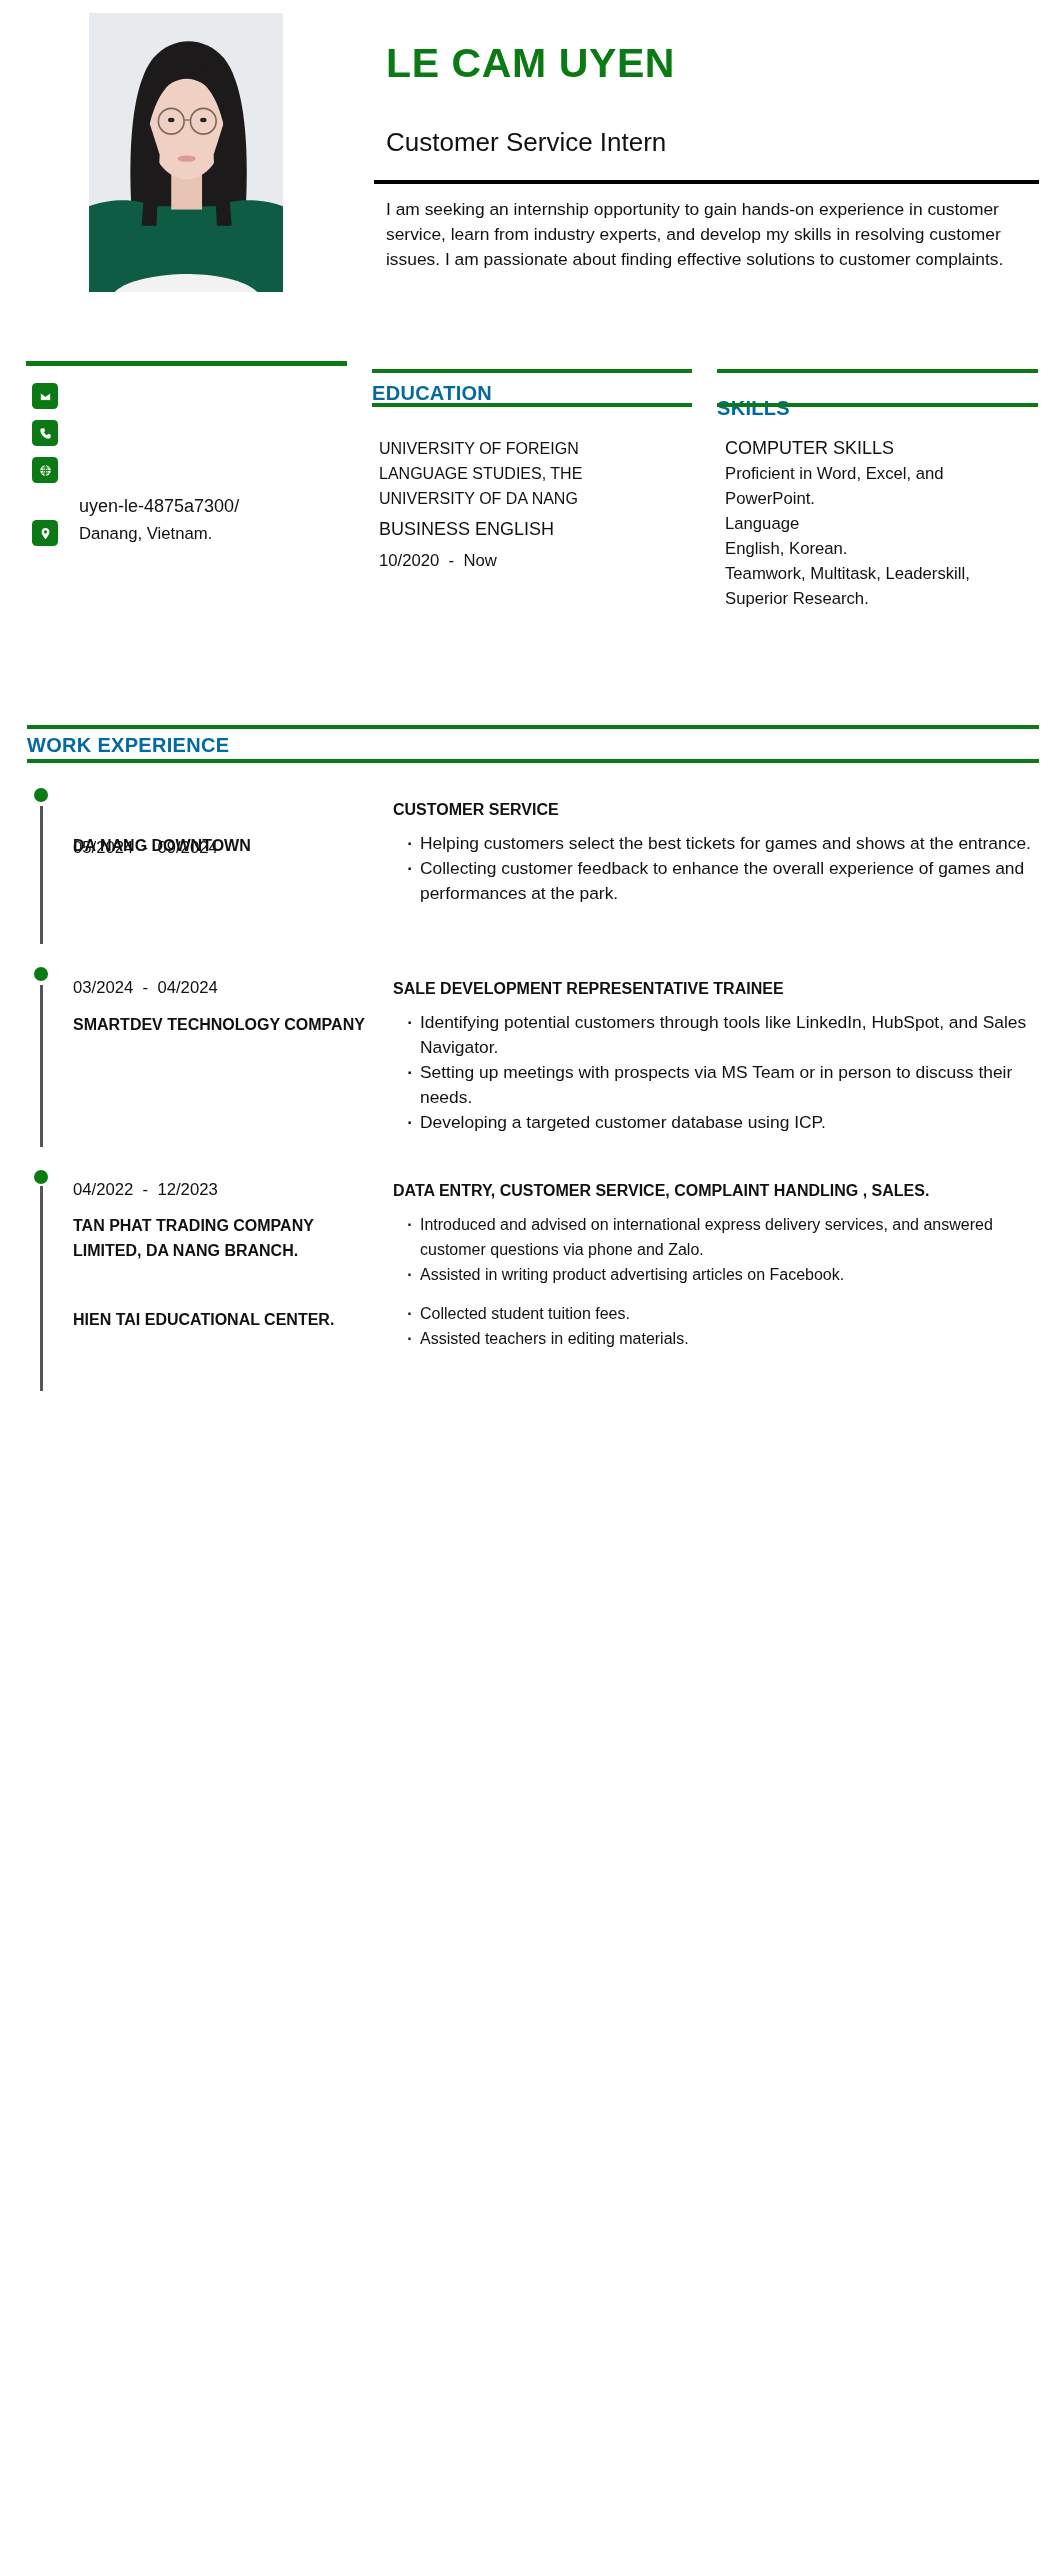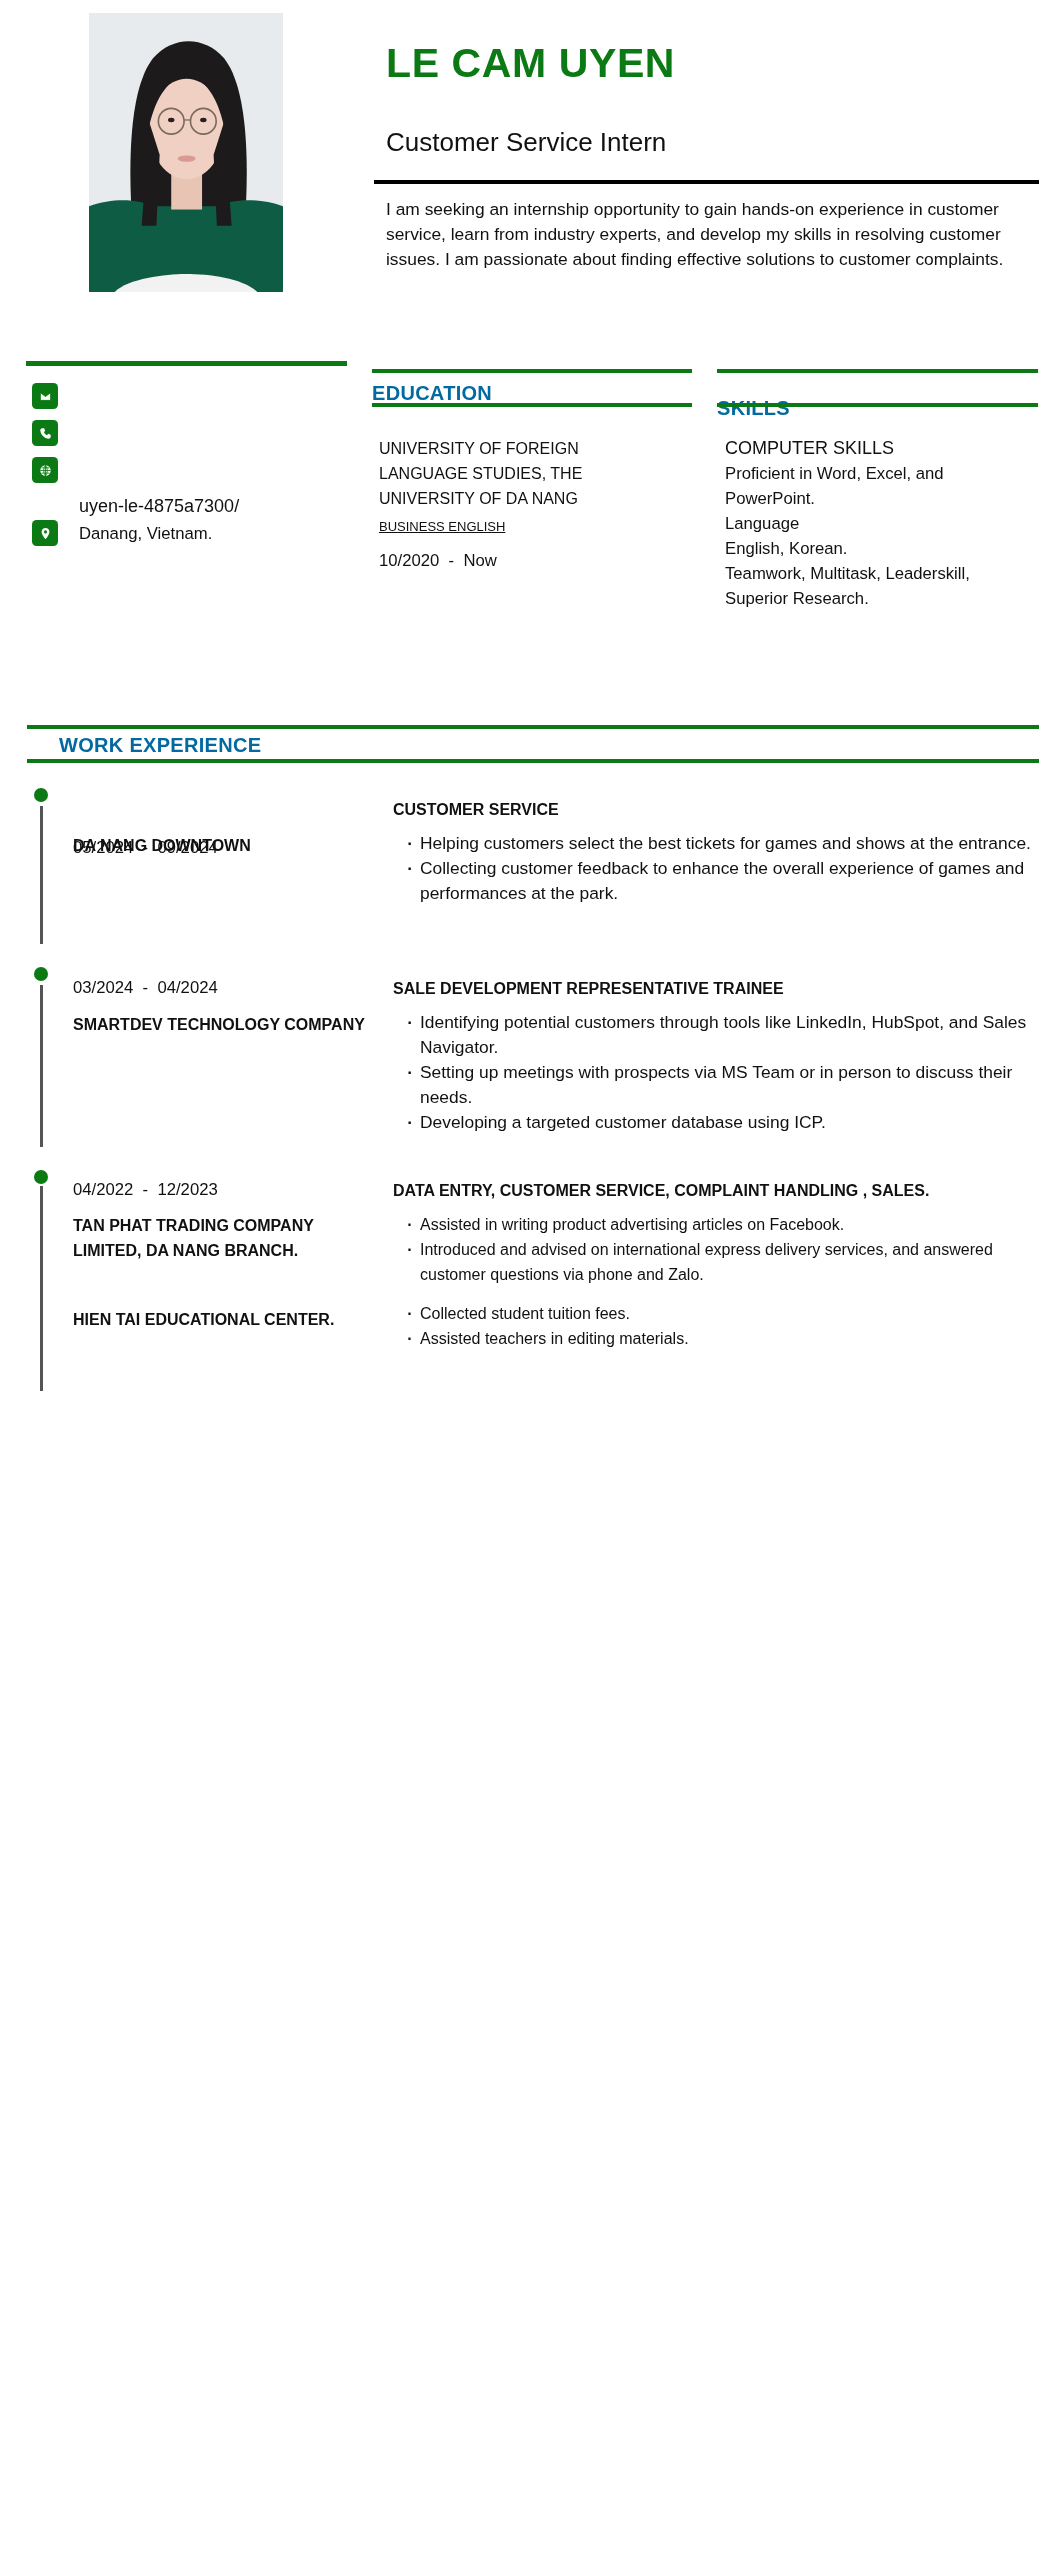--- a/index.html
+++ b/index.html
@@ -24,21 +24,21 @@
   .ci svg { width: 13px; height: 13px; fill: #fff; }
   .ct { left: 79px; font-size: 18px; color: #111; line-height: 1; white-space: nowrap; }
 
   
   .sec-top { height: 3.9px; background: #0b7a14; }
   .sec-bot { height: 3.9px; background: #0b7a14; }
   .sec-title { font-size: 20px; font-weight: 700; color: #0369a1; line-height: 1; letter-spacing: 0.3px; }
 
   
   .edu-school { left: 379px; top: 436px; width: 258px; font-size: 16px; font-weight: 400; line-height: 25px; color: #111; }
-  .edu-major { left: 379px; top: 520px; font-size: 13px; color: #111; line-height: 1; text-decoration: underline; }
+  .edu-major { left: 379px; top: 520px; font-size: 18px; color: #111; line-height: 1; }
   .edu-date { left: 379px; top: 553px; font-size: 16.7px; color: #111; line-height: 1; }
 
   
   .skills { left: 725px; top: 436px; width: 309px; font-size: 16.7px; line-height: 25px; color: #111; }
   .skills .head { font-size: 18px; }
 
   
   .dot { width: 14px; height: 14px; border-radius: 50%; background: #0b7a14; }
   .tline { width: 2.6px; background: #555; }
   .job-date { left: 73px; font-size: 16.7px; color: #111; line-height: 1; white-space: nowrap; }
@@ -130,21 +130,21 @@
 <div class="abs sec-bot" style="left:717px; top:403px; width:321px;"></div>
 <div class="abs skills">
   <div class="head">COMPUTER SKILLS</div>
   <div>Proficient in Word, Excel, and PowerPoint.</div>
   <div>Language</div>
   <div>English, Korean.</div>
   <div>Teamwork, Multitask, Leaderskill, Superior Research.</div>
 </div>
 
 <div class="abs sec-top" style="left:27px; top:725px; width:1012px;"></div>
-<div class="abs sec-title" style="left:27px; top:735px;margin-left:32px;">WORK EXPERIENCE</div>
+<div class="abs sec-title" style="left:27px; top:735px;">WORK EXPERIENCE</div>
 <div class="abs sec-bot" style="left:27px; top:759px; width:1012px;"></div>
 
 <div class="abs dot" style="left:34px; top:788px;"></div>
 <div class="abs tline" style="left:40px; top:806px; height:138px;"></div>
 <div class="abs job-date" style="top:840px; white-space:pre;">05/2024  -  09/2024</div>
 <div class="abs job-company" style="top:833px;">DA NANG DOWNTOWN</div>
 <div class="abs job-role" style="left:393px; top:802px;">CUSTOMER SERVICE</div>
 <ul class="abs job-bullets" style="top:831px;">
   <li> Helping customers select the best tickets for games and shows at the entrance.</li>
   <li>Collecting customer feedback to enhance the overall experience of games and performances at the park.</li>
@@ -161,20 +161,20 @@
   <li>Developing a targeted customer database using ICP.</li>
 </ul>
 
 <div class="abs dot" style="left:34px; top:1170px;"></div>
 <div class="abs tline" style="left:40px; top:1186px; height:205px;"></div>
 <div class="abs job-date" style="top:1182px; white-space:pre;">04/2022  -  12/2023</div>
 <div class="abs job-company" style="top:1213px; width:303px;">TAN PHAT TRADING COMPANY LIMITED, DA NANG BRANCH.</div>
 <div class="abs job-company" style="top:1307px;">HIEN TAI EDUCATIONAL CENTER.</div>
 <div class="abs job-role" style="left:393px; top:1183px;">DATA ENTRY, CUSTOMER SERVICE, COMPLAINT HANDLING , SALES.</div>
 <ul class="abs job-bullets small" style="top:1212px;">
+  <li>Introduced and advised on international express delivery services, and answered customer questions via phone and Zalo.</li>
   <li>Assisted in writing product advertising articles on Facebook.</li>
-  <li>Introduced and advised on international express delivery services, and answered customer questions via phone and Zalo.</li>
 </ul>
 <ul class="abs job-bullets small" style="top:1301px;">
   <li>Collected student tuition fees.</li>
   <li>Assisted teachers in editing materials.</li>
 </ul>
 
 
 </body></html>

